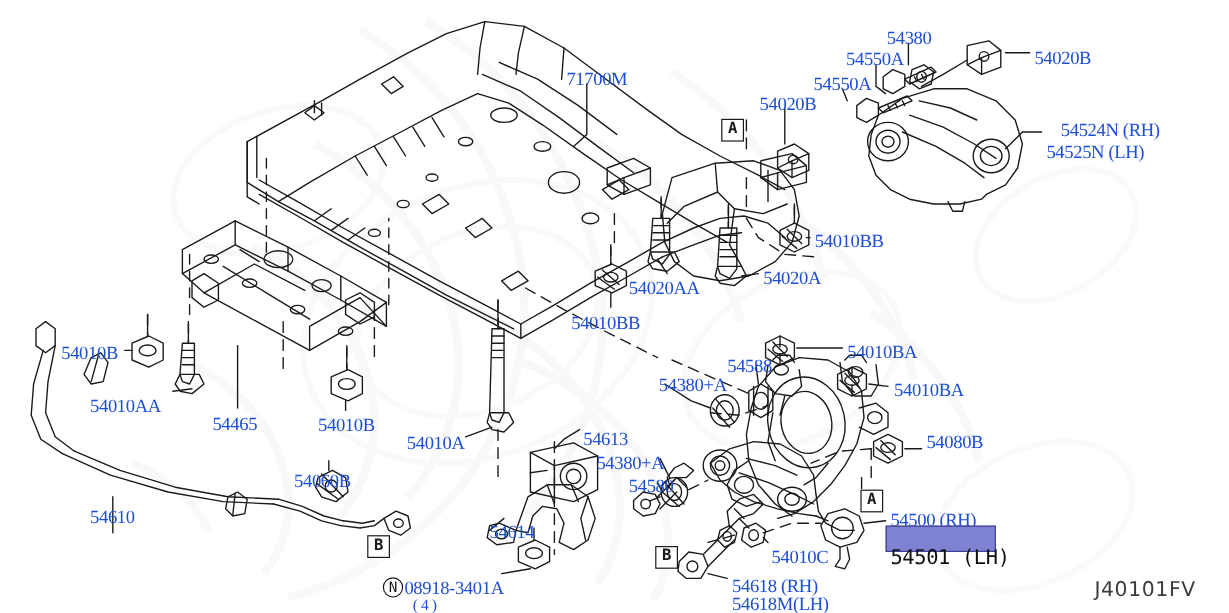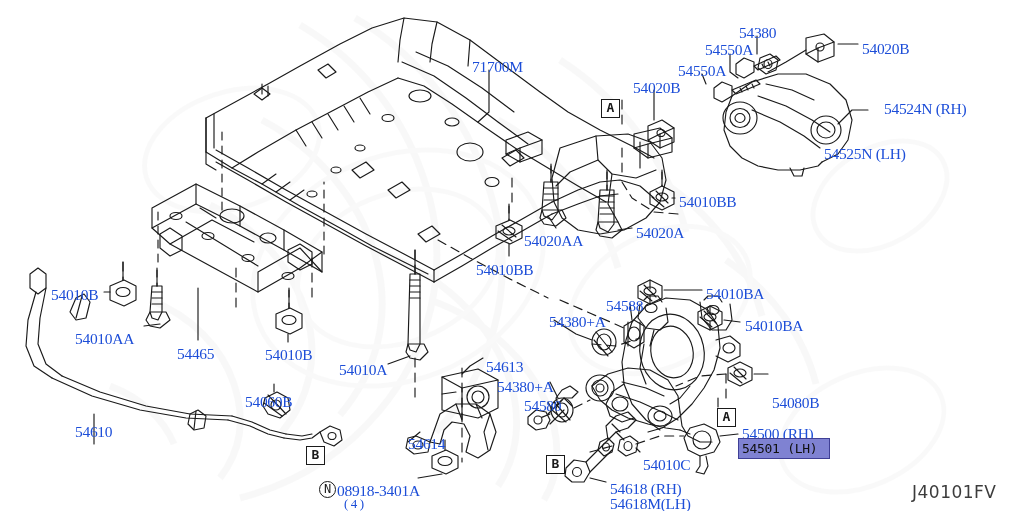--- a/index.html
+++ b/index.html
@@ -41,27 +41,27 @@
   .lbl.sig {
     font-family: "DejaVu Sans", "Liberation Sans", sans-serif;
     font-size: 17px;
     letter-spacing: 0.5px;
     color: #3c3c3c;
   }
   .hl {
     position: absolute;
     white-space: pre;
     font-family: "DejaVu Sans Mono", "Liberation Mono", monospace;
-    font-size: 13px;
+    font-size: 17px;
     letter-spacing: -0.3px;
     line-height: 17px;
     color: #101010;
     background: #7f82d2;
     border: 1.5px solid #3f3f96;
-    padding: 1px 2px 2px 3px;
+    padding: 18px 2px 2px 3px;
     box-sizing: border-box;
   }
   .refbox {
     position: absolute;
     width: 19px;
     height: 19px;
     border: 1.5px solid #1a1a1a;
     box-sizing: border-box;
     background: #ffffff;
     font-family: "DejaVu Sans Mono", "Liberation Mono", monospace;
@@ -507,21 +507,21 @@
   </svg>
 
   <div id="label-container">
       <div class="lbl" style="left: 472px; top: 58px;">71700M</div>
       <div class="lbl" style="left: 739px; top: 24px;">54380</div>
       <div class="lbl" style="left: 705px; top: 41px;">54550A</div>
       <div class="lbl" style="left: 678px; top: 62px;">54550A</div>
       <div class="lbl" style="left: 862px; top: 40px;">54020B</div>
       <div class="lbl" style="left: 633px; top: 79px;">54020B</div>
       <div class="lbl" style="left: 872px; top: 100px; margin-left: 12px;">54524N (RH)</div>
-      <div class="lbl" style="left: 824px; top: 119px; margin-top: 26px;">54525N (LH)</div>
+      <div class="lbl" style="left: 872px; top: 119px;">54525N (LH)</div>
       <div class="lbl" style="left: 679px; top: 193px;">54010BB</div>
       <div class="lbl" style="left: 636px; top: 224px;">54020A</div>
       <div class="lbl" style="left: 524px; top: 232px;">54020AA</div>
       <div class="lbl" style="left: 476px; top: 261px;">54010BB</div>
       <div class="lbl" style="left: 51px; top: 286px;">54010B</div>
       <div class="lbl" style="left: 75px; top: 330px;">54010AA</div>
       <div class="lbl" style="left: 177px; top: 345px;">54465</div>
       <div class="lbl" style="left: 265px; top: 346px;">54010B</div>
       <div class="lbl" style="left: 245px; top: 377px; margin-top: 16px;">54060B</div>
       <div class="lbl" style="left: 75px; top: 423px;">54610</div>
@@ -529,21 +529,21 @@
       <div class="lbl" style="left: 486px; top: 358px;">54613</div>
       <div class="lbl" style="left: 374px; top: 435px; margin-left: 34px;">54614</div>
       <div class="lbl" style="left: 497px; top: 378px;">54380+A</div>
       <div class="lbl" style="left: 524px; top: 397px;">54580</div>
       <div class="lbl" style="left: 337px; top: 482px;">08918-3401A</div>
       <div class="lbl small" style="left: 344px; top: 495px;">( 4 )</div>
       <div class="lbl" style="left: 606px; top: 297px; text-align: right;">54588</div>
       <div class="lbl" style="left: 549px; top: 313px;">54380+A</div>
       <div class="lbl" style="left: 706px; top: 285px;">54010BA</div>
       <div class="lbl" style="left: 745px; top: 317px;">54010BA</div>
-      <div class="lbl" style="left: 772px; top: 394px;">54080B</div>
+      <div class="lbl" style="left: 772px; top: 360px;">54080B</div>
       <div class="lbl" style="left: 643px; top: 456px;">54010C</div>
       <div class="lbl" style="left: 610px; top: 480px;">54618 (RH)</div>
       <div class="lbl" style="left: 610px; top: 495px;">54618M(LH)</div>
       <div class="lbl" style="left: 742px; top: 425px;">54500 (RH)</div>
       <div class="hl" style="left: 738px; top: 438px; width: 92px; height: 21px; background: rgb(127, 130, 210); border-color: rgb(63, 63, 150);">54501 (LH)</div>
       <div class="refbox" style="left: 601px; top: 99px;">A</div>
       <div class="refbox" style="left: 717px; top: 408px;">A</div>
       <div class="refbox" style="left: 306px; top: 446px;">B</div>
       <div class="refbox" style="left: 546px; top: 455px;">B</div>
       <div class="ncirc" style="left: 319px; top: 481px;">N</div>

